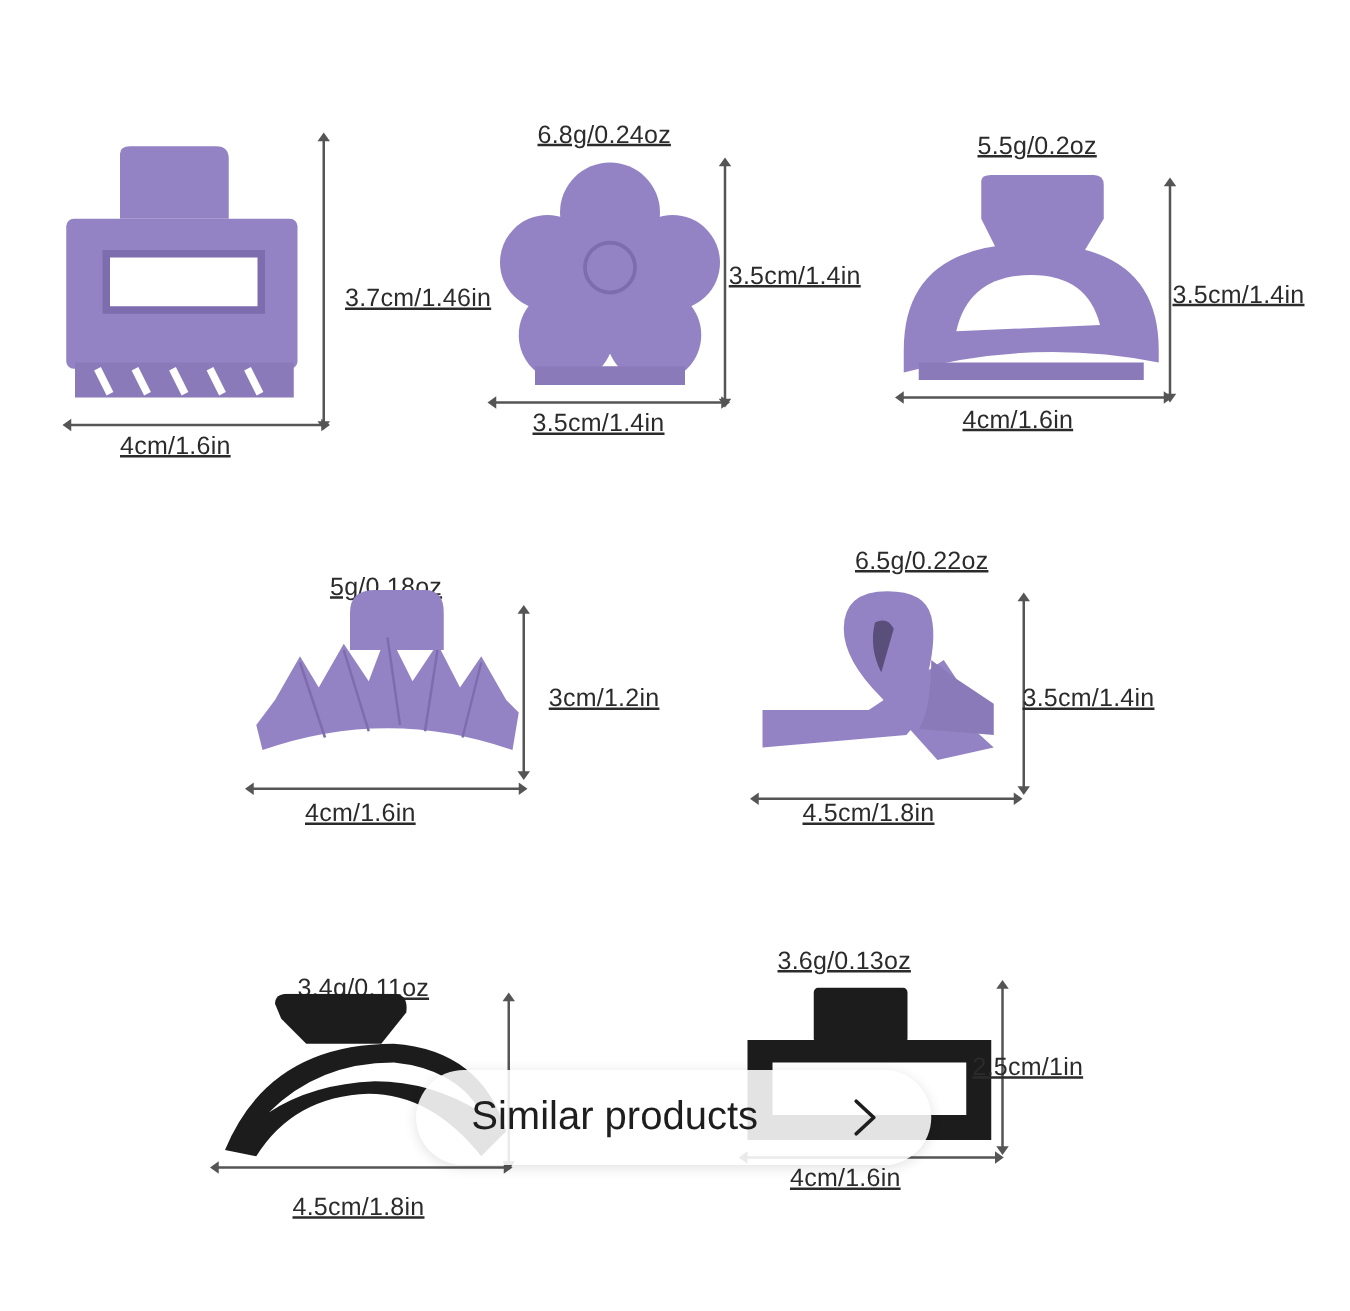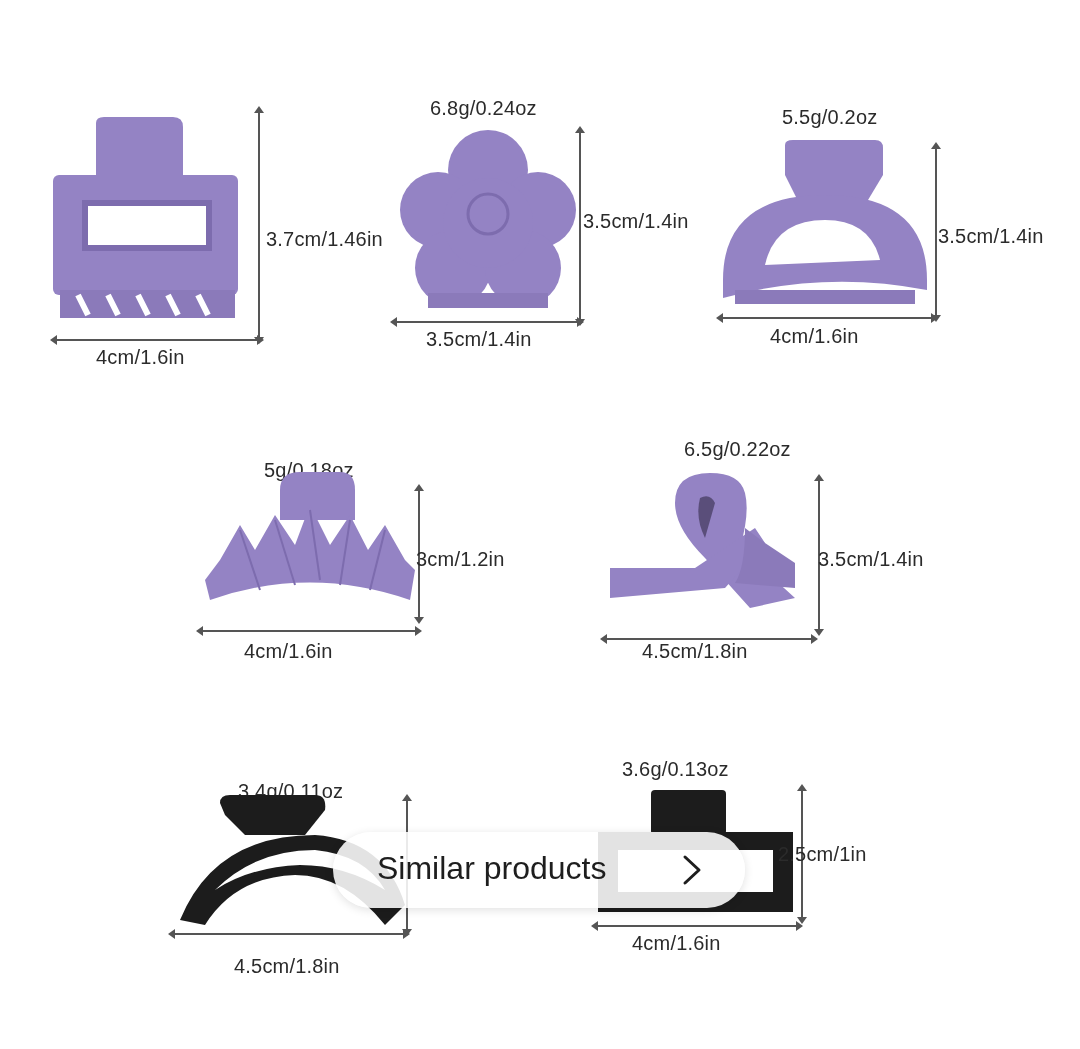--- a/index.html
+++ b/index.html
@@ -1,29 +1,29 @@
 <!DOCTYPE html>
 <html><head>
 <meta charset="utf-8">
 <style>
   html, body { margin:0; padding:0; }
   body { width:1080px; height:1049px; background:#ffffff; position:relative; overflow:hidden;
          font-family:"Liberation Sans", sans-serif; color:#2a2a2a; }
   .stage { position:absolute; inset:0; }
-  .lbl { position:absolute; font-size:20px; white-space:nowrap; color:#2b2b2b; letter-spacing:0.2px; }
+  .lbl { position:absolute; font-size:20px; white-space:nowrap; color:#2b2b2b; letter-spacing:0.2px;text-decoration:underline; }
   .arrow-h { position:absolute; height:2px; background:#555; }
   .arrow-h::before, .arrow-h::after { content:""; position:absolute; top:-4px; border:5px solid transparent; }
   .arrow-h::before { left:-6px; border-right:7px solid #555; border-left:0; }
   .arrow-h::after { right:-6px; border-left:7px solid #555; border-right:0; }
   .arrow-v { position:absolute; width:2px; background:#555; }
   .arrow-v::before, .arrow-v::after { content:""; position:absolute; left:-4px; border:5px solid transparent; }
   .arrow-v::before { top:-6px; border-bottom:7px solid #555; border-top:0; }
   .arrow-v::after { bottom:-6px; border-top:7px solid #555; border-bottom:0; }
   .clip { position:absolute; }
-  .pill { position:absolute; left:333px; top:832px; width:412px; height:76px; border-radius:38px;
+  .pill { position:absolute; left:333px; top:856px; width:412px; height:76px; border-radius:38px;
           background:rgba(255,255,255,0.88); box-shadow:0 2px 10px rgba(0,0,0,0.12);
           display:flex; align-items:center; cursor:pointer;text-align:right; }
   .pill-text { position:absolute; left:44px; top:18px; font-size:32px; color:#1e1e1e; }
   .pill-chev { position:absolute; left:344px; top:22px; width:30px; height:32px; }
 </style>
 </head>
 <body>
 
 <div class="stage">
 
@@ -34,21 +34,21 @@
     <rect x="12" y="175" width="175" height="28" fill="#8b7aba"></rect>
     <g stroke="#ffffff" stroke-width="6">
         <line x1="30" y1="180" x2="40" y2="200"></line>
         <line x1="60" y1="180" x2="70" y2="200"></line>
         <line x1="90" y1="180" x2="100" y2="200"></line>
         <line x1="120" y1="180" x2="130" y2="200"></line>
         <line x1="150" y1="180" x2="160" y2="200"></line>
       </g>
   </svg>
   <div class="arrow-v" style="left:258px;top:112px;height:226px"></div>
-  <div class="lbl" style="left:266px;top:228px">3.7cm/1.46in</div>
+  <div class="lbl" style="left:276px;top:228px">3.7cm/1.46in</div>
   <div class="arrow-h" style="left:56px;top:339px;width:202px"></div>
   <div class="lbl" style="left:96px;top:346px">4cm/1.6in</div>
 
   <div class="lbl" style="left:430px;top:97px">6.8g/0.24oz</div>
   <svg class="clip" style="left:398px;top:128px" width="180" height="190" viewBox="0 0 180 190">
     <g fill="#9483c4">
       <circle cx="90" cy="42" r="40"></circle>
       <circle cx="40" cy="82" r="38"></circle>
       <circle cx="140" cy="82" r="38"></circle>
       <circle cx="55" cy="140" r="38"></circle>
@@ -81,21 +81,21 @@
     <path d="M5 110 L20 90 L40 55 L55 80 L75 45 L95 75 L110 35 L130 75 L150 45 L168 80 L185 55 L205 90 L215 100 L210 130 Q110 95 10 130 Z" fill="#9483c4"></path>
     <g stroke="#7d6cae" stroke-width="2" fill="none">
         <path d="M40 60 L60 120"></path>
         <path d="M75 50 L95 115"></path>
         <path d="M110 40 L120 110"></path>
         <path d="M150 50 L140 115"></path>
         <path d="M185 60 L170 120"></path>
       </g>
   </svg>
   <div class="arrow-v" style="left:418px;top:490px;height:128px"></div>
-  <div class="lbl" style="left:416px;top:548px">3cm/1.2in</div>
+  <div class="lbl" style="left:439px;top:548px">3cm/1.2in</div>
   <div class="arrow-h" style="left:202px;top:630px;width:214px"></div>
   <div class="lbl" style="left:244px;top:640px">4cm/1.6in</div>
 
   <div class="lbl" style="left:684px;top:438px">6.5g/0.22oz</div>
   <svg class="clip" style="left:605px;top:468px" width="210" height="150" viewBox="0 0 210 150">
     <path d="M105 5 Q70 5 70 35 Q70 60 100 90 L145 140 L190 130 L135 80 Q145 45 140 25 Q135 5 105 5 Z" fill="#9483c4"></path>
     <path d="M95 30 Q105 25 110 35 L100 70 Q90 50 95 30 Z" fill="#5a4e7a"></path>
     <path d="M5 100 L5 130 L120 120 L160 75 L150 60 L90 100 Z" fill="#9483c4"></path>
     <path d="M140 60 Q140 100 130 115 L190 120 L190 95 L160 75 Z" fill="#8b7aba"></path>
   </svg>

